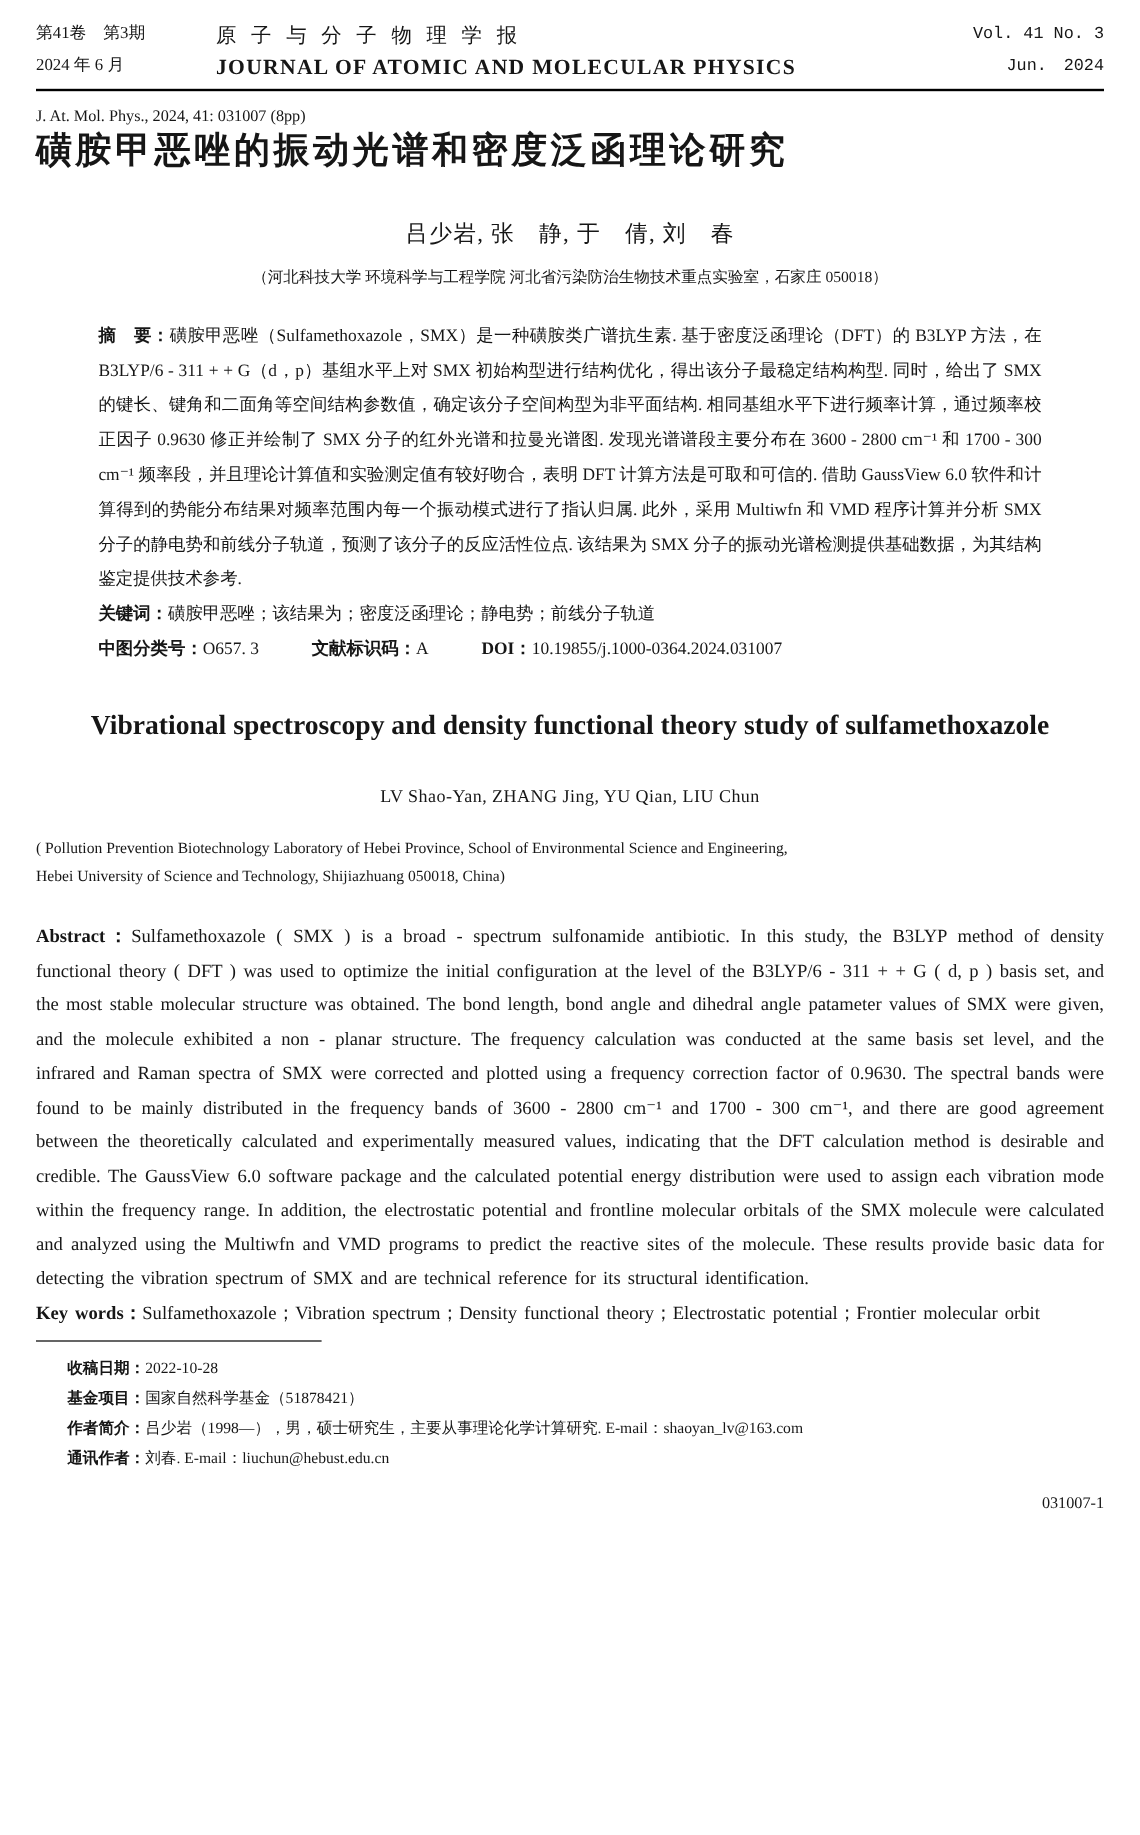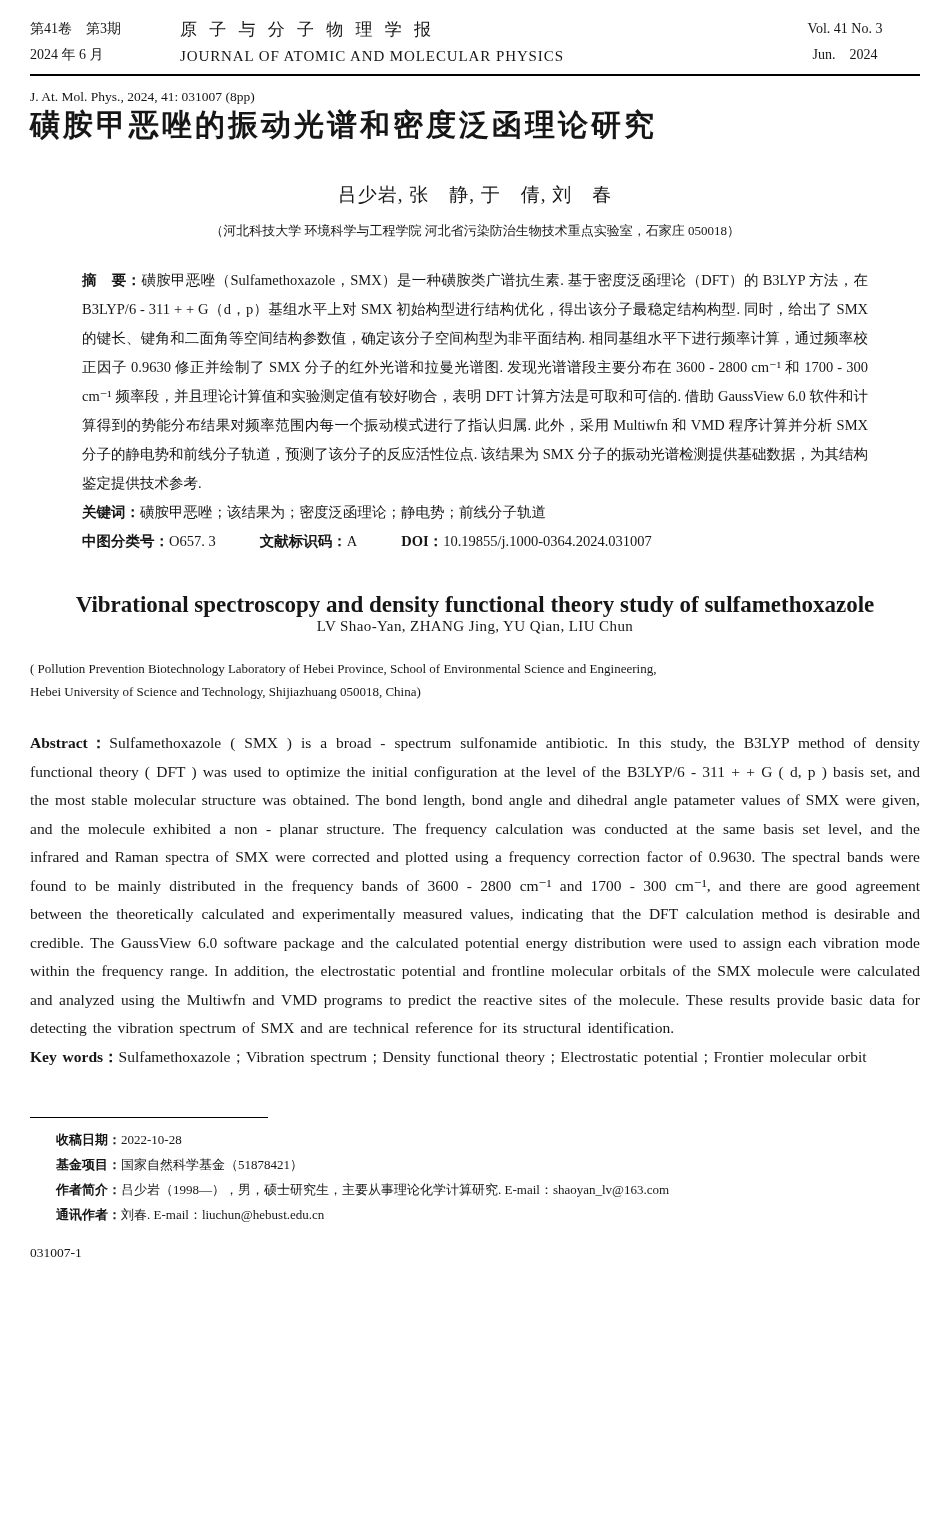--- a/index.html
+++ b/index.html
@@ -17,24 +17,24 @@
   }
 
   
   .jheader {
     display: flex;
     justify-content: space-between;
     align-items: center;
   }
   .jheader .col { line-height: 26px; font-size: 14px; }
   .jheader .left  { text-align: left;  min-width: 150px; }
-  .jheader .right { text-align: center; min-width: 150px; }
+  .jheader .right { text-align: right; min-width: 150px; font-family: Liberation Mono, monospace; }
   .jheader .center { text-align: left; flex: 1; }
   .journal-name-cn { font-size: 17px; letter-spacing: 0.72em; margin-right: -0.72em; line-height: 28px; }
-  .journal-name-en { font-size: 15px; letter-spacing: 0.06em; line-height: 24px; }
+  .journal-name-en { font-size: 18px; letter-spacing: 0.06em; line-height: 24px; font-weight: bold; }
 
   .hdr-rule { border-bottom: 2.5px solid #000; margin-top: 6px; }
 
   .citation { font-size: 13.5px; margin-top: 13px; }
 
   
   .cn-title {
     text-align: left;
     font-size: 30px;
     font-weight: bold;
@@ -68,20 +68,21 @@
   
   .en-title {
     text-align: center;
     font-size: 23px;
     font-weight: bold;
     margin-top: 36px;
   }
   .en-authors {
     text-align: center;
     font-size: 15px;
+    margin-top: 38px;
     letter-spacing: 0.4px;
   }
   .en-affil {
     text-align: left;
     font-size: 13px;
     margin-top: 22px;
     line-height: 23px;
   }
   .en-abs {
     margin-top: 26px;
@@ -94,21 +95,21 @@
     font-size: 15.5px;
     line-height: 28.5px;
     text-align: justify;
     word-spacing: 2px;
   }
 
   
   .foot-area { margin-top: auto; }
   .foot-rule { width: 238px; border-top: 1.5px solid #000; margin-bottom: 9px; }
   .footnotes { padding-left: 26px; font-size: 13px; line-height: 25px; }
-  .page-num { text-align: left; font-size: 13.5px; margin-top: 18px; }
+  .page-num { text-align: right; font-size: 13.5px; margin-top: 18px; }
 
   .ws { white-space: pre-wrap; }
 </style>
 </head>
 <body>
 
 <div class="page">
 
   <div class="jheader">
     <div class="col left">

